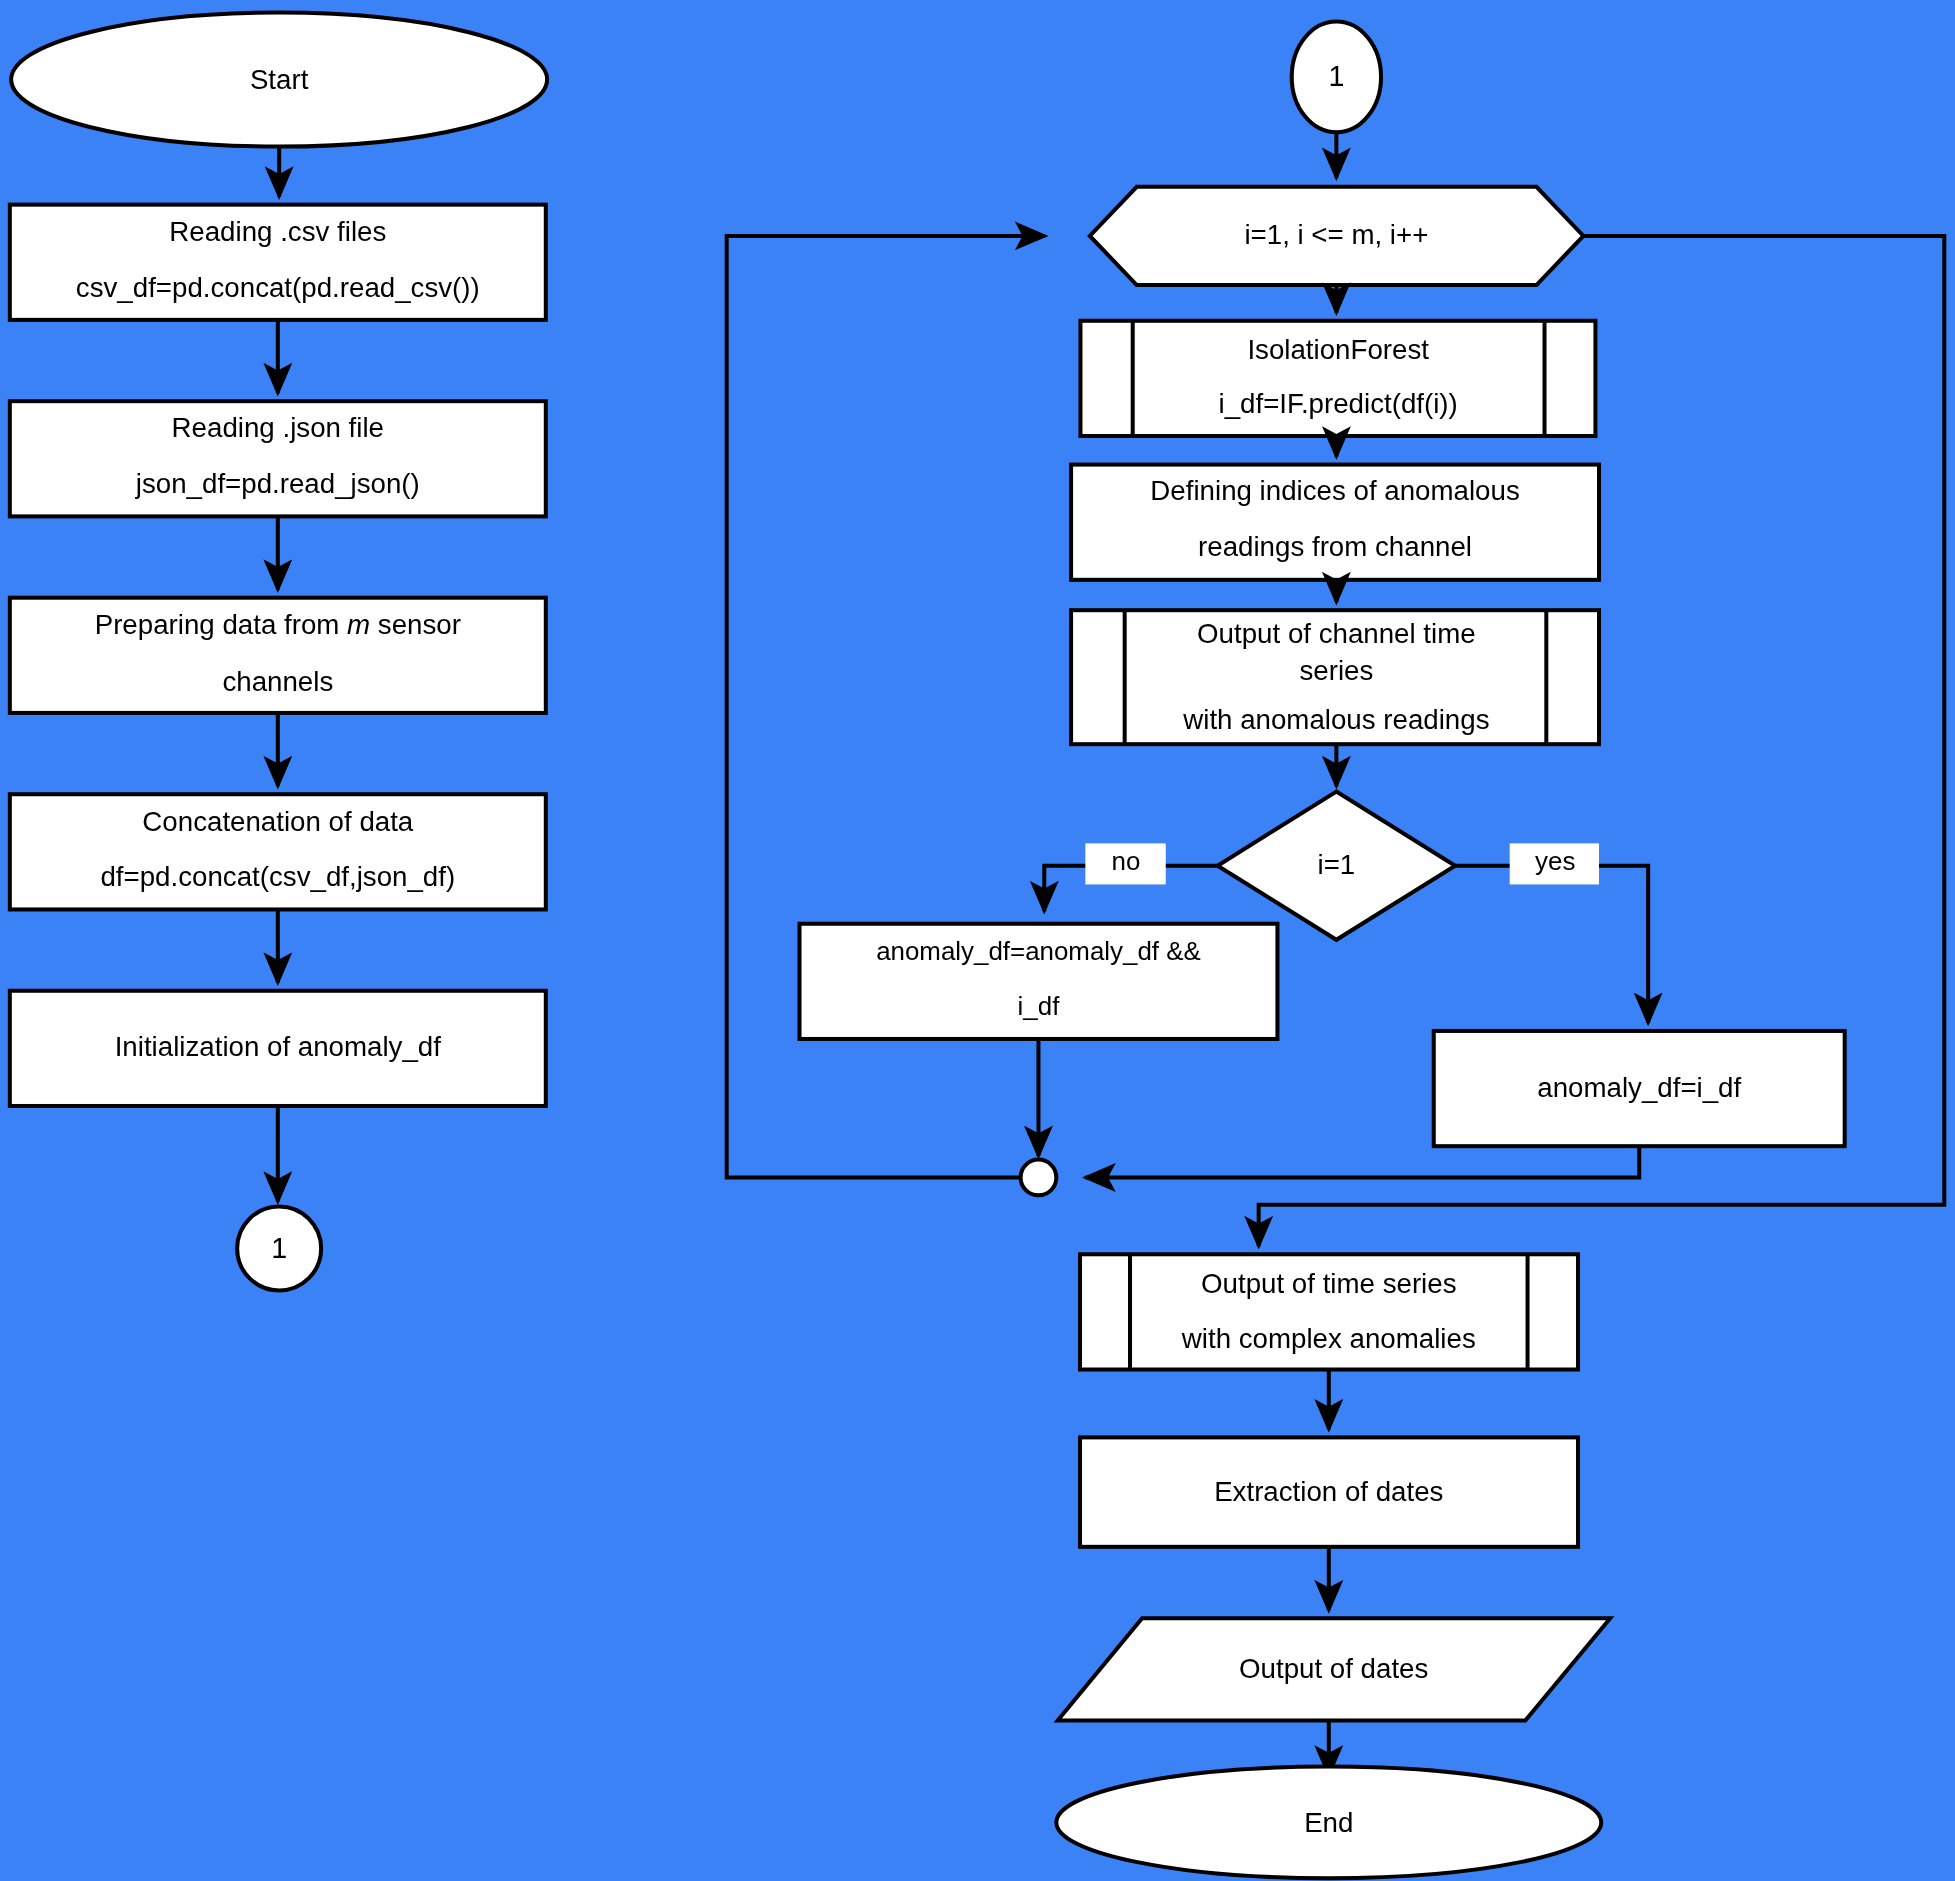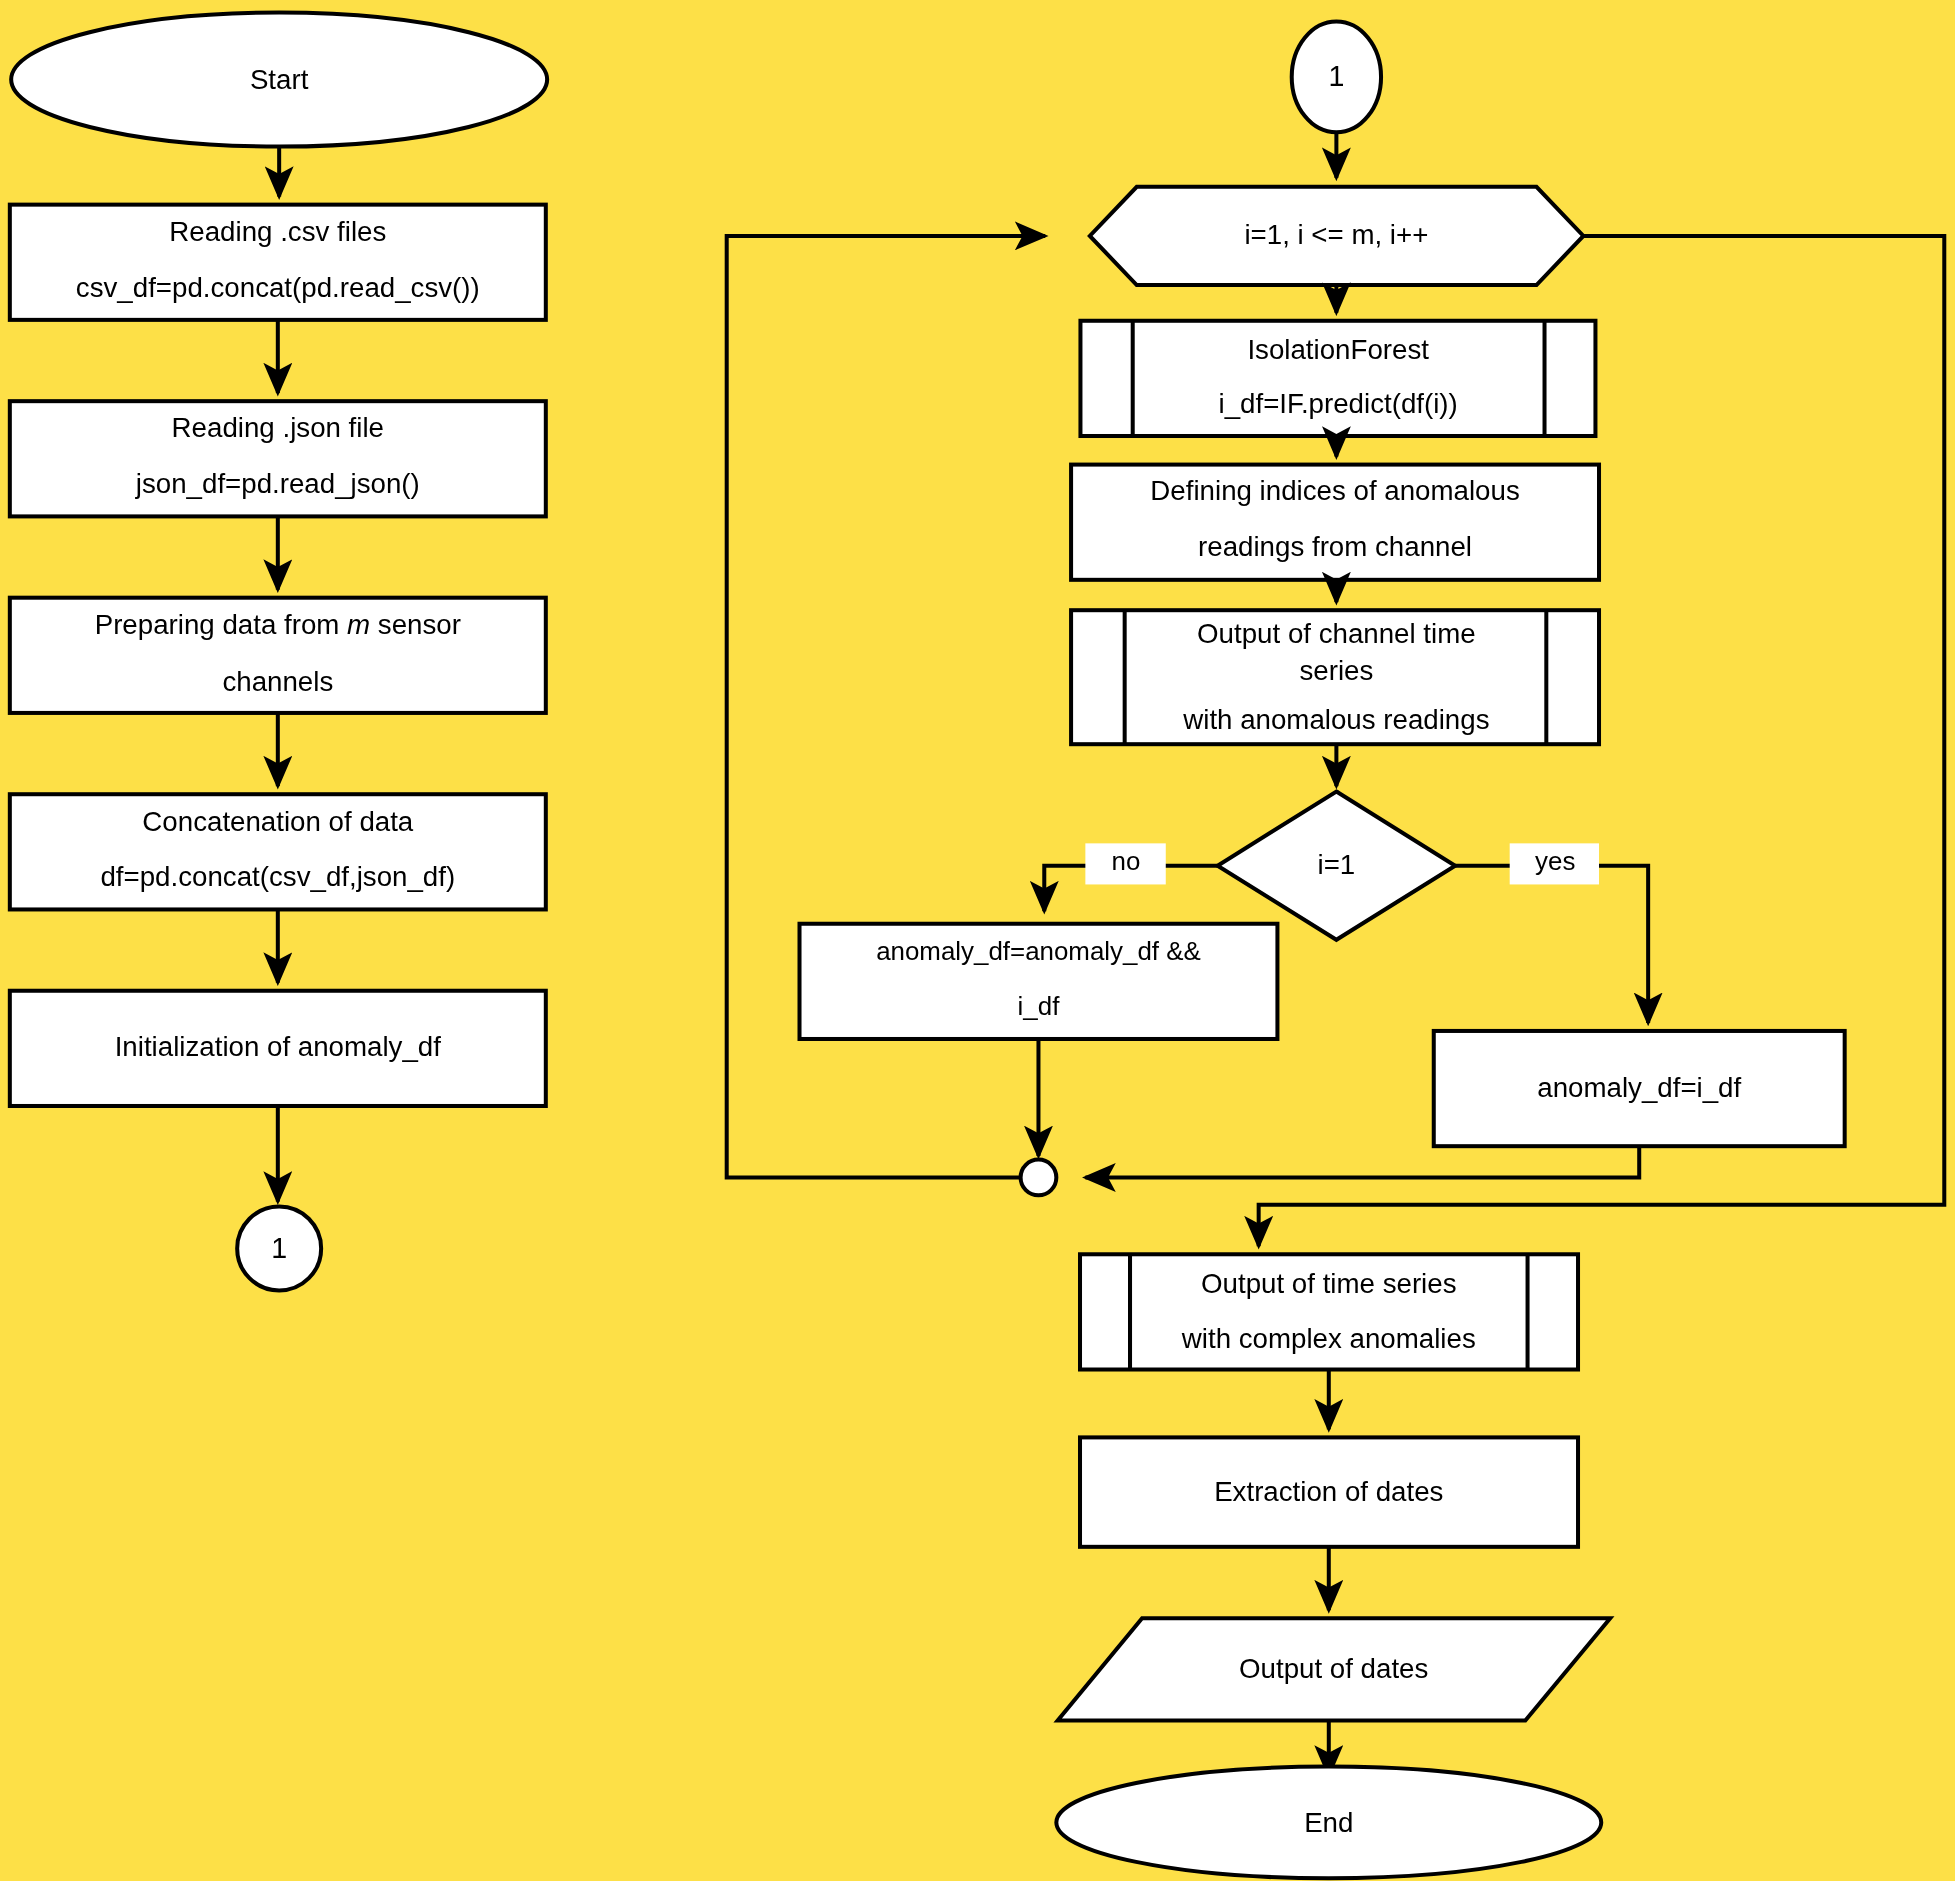--- a/index.html
+++ b/index.html
@@ -1,17 +1,17 @@
 <!DOCTYPE html>
 <html style="font-size:7.1px"><head>
 <meta charset="utf-8">
 <style>
   html,body{margin:0;padding:0;background:#ffffff;}
   body{font-family:"Liberation Sans", sans-serif;}
-  #flow-root{position:relative;width:1955px;height:1881px;background:#fde047;overflow:hidden;}
+  #flow-root{position:relative;width:1955px;height:1881px;background:#3b82f6;overflow:hidden;}
   svg#flow-svg{position:absolute;left:0;top:0;width:1955px;height:1881px;display:block;}
   .shape{fill:#ffffff;stroke:#000000;stroke-width:9;}
   .shape-thin{fill:none;stroke:#000000;stroke-width:9;}
   .edge{fill:none;stroke:#000000;stroke-width:9;stroke-linejoin:miter;stroke-linecap:butt;}
   .node-text{font-family:"Liberation Sans", sans-serif;font-size:62px;fill:#000000;text-anchor:middle;dominant-baseline:middle;}
   .node-text.small{font-size:58px;}
   .edge-label{font-family:"Liberation Sans", sans-serif;font-size:58px;fill:#000000;text-anchor:middle;dominant-baseline:middle;}
   .conn-text{font-family:"Liberation Sans", sans-serif;font-size:64px;fill:#000000;text-anchor:middle;dominant-baseline:middle;}
   .ital{font-style:italic;}
 </style>

